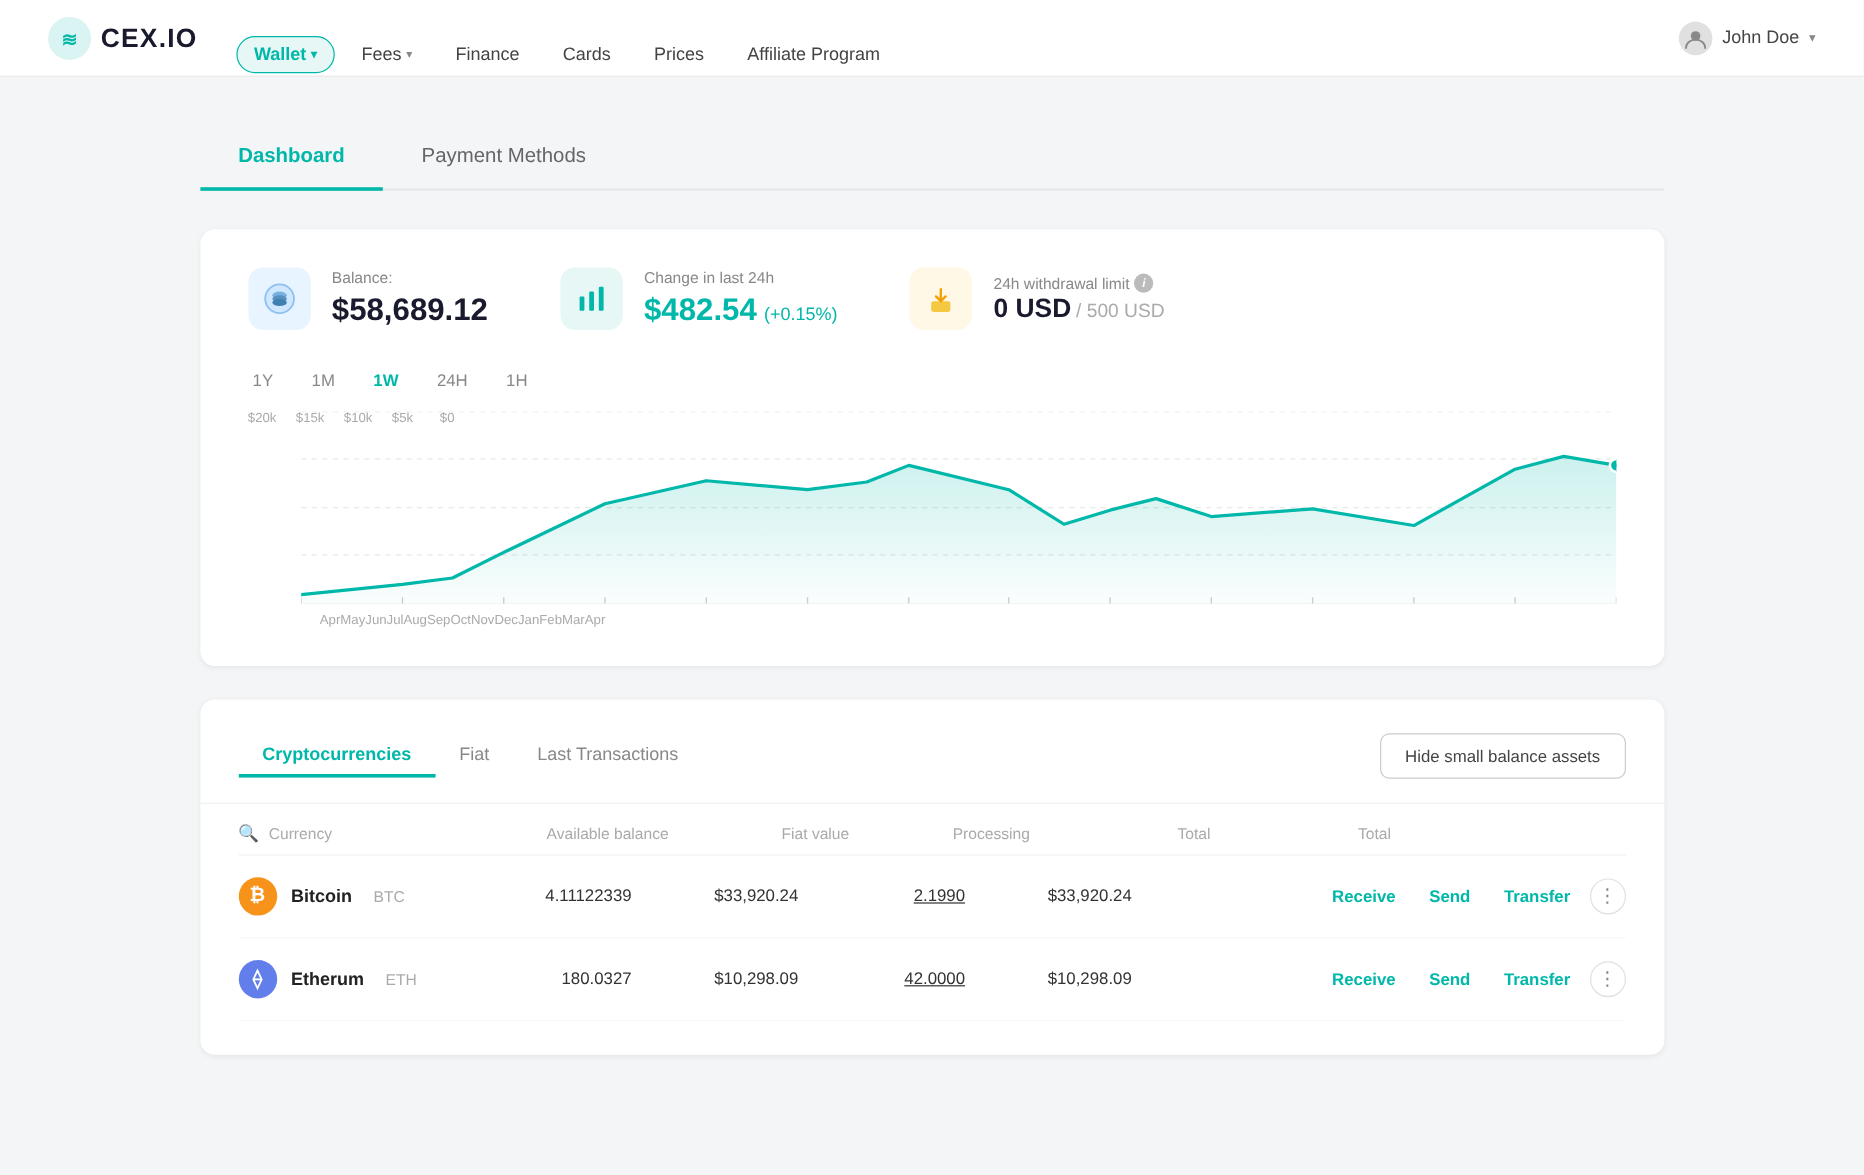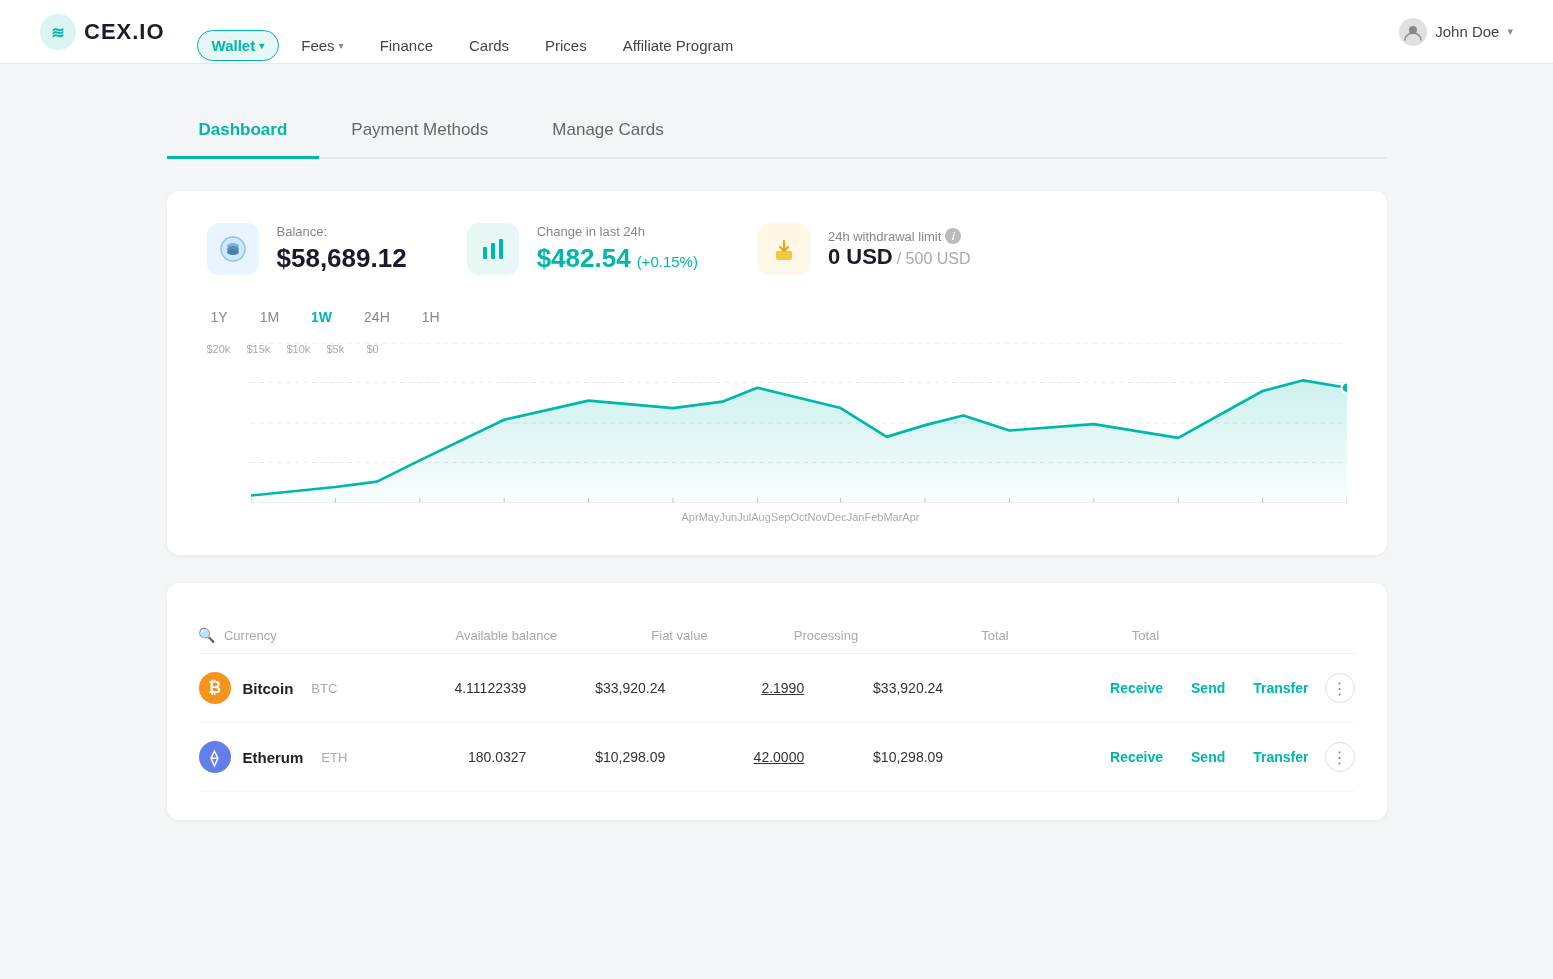--- a/index.html
+++ b/index.html
@@ -225,25 +225,25 @@
     }
     .chart-svg-container {
       position: absolute;
       left: 44px;
       right: 0;
       top: 0;
       bottom: 20px;
     }
     .chart-labels-x {
       position: absolute;
-      left: 48px;
+      left: 60px;
       right: 0;
       bottom: 0;
       display: flex;
-      justify-content: center;
+      justify-content: flex-start;
     }
     .chart-label-x {
       font-size: 11px;
       color: #aaa;
     }
 
     
     .table-card {
       background: #fff;
       border-radius: 12px;
@@ -404,23 +404,20 @@
 </nav>
 
 <div class="main-container">
 
   <div class="tabs">
     <div class="tab active">
       <span>Dashboard</span>
     </div>
     <div class="tab">
       <span>Payment Methods</span>
-    </div>
-    <div class="tab">
-      <span>Manage Cards</span>
     </div>
   </div>
 
   <div class="balance-card">
 
     <div class="balance-top">
 
       <div class="balance-section">
         <div class="balance-icon-bg blue">
           <svg width="28" height="28" viewBox="0 0 28 28">
@@ -539,20 +536,34 @@
         <span class="chart-label-x">Jan</span>
         <span class="chart-label-x">Feb</span>
         <span class="chart-label-x">Mar</span>
         <span class="chart-label-x">Apr</span>
       </div>
     </div>
   </div>
 
   <div class="table-card">
 
+    <div class="table-header-row">
+      <div class="table-tabs">
+        <div class="table-tab active">
+          <span>Cryptocurrencies</span>
+        </div>
+        <div class="table-tab">
+          <span>Fiat</span>
+        </div>
+        <div class="table-tab">
+          <span>Last Transactions</span>
+        </div>
+      </div>
+      <button class="hide-btn">Hide small balance assets</button>
+    </div>
 
     <div class="assets-table">
 
       <div class="table-col-headers">
         <div class="col-currency">
           <span class="search-icon-small">🔍</span>
           <span>Currency</span>
         </div>
         <div class="col-available">
           <span>Available balance</span>

